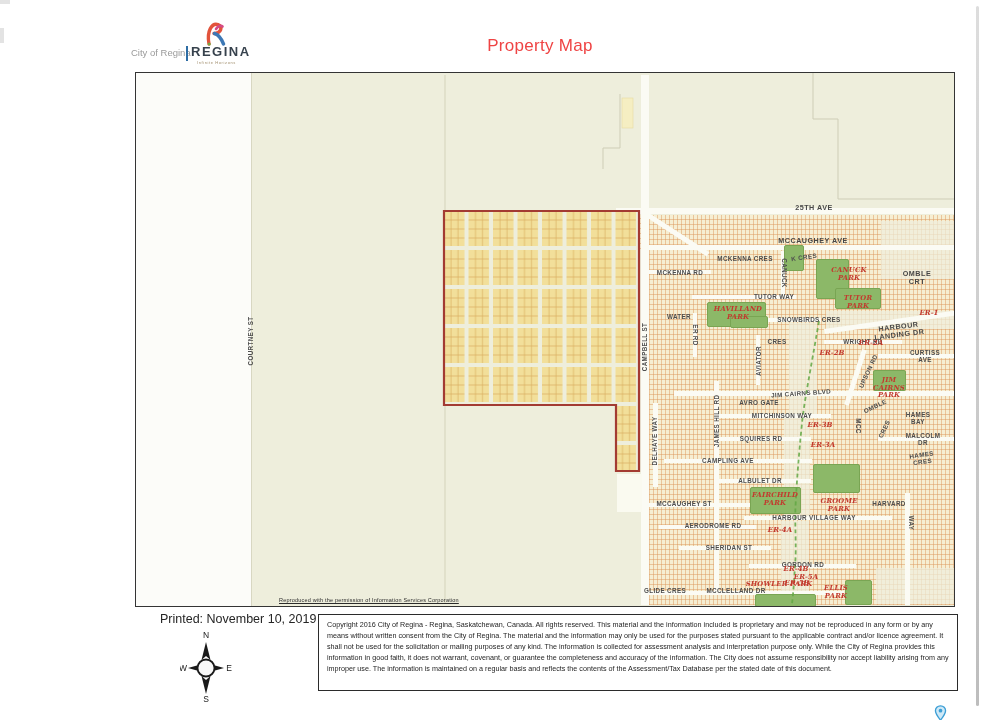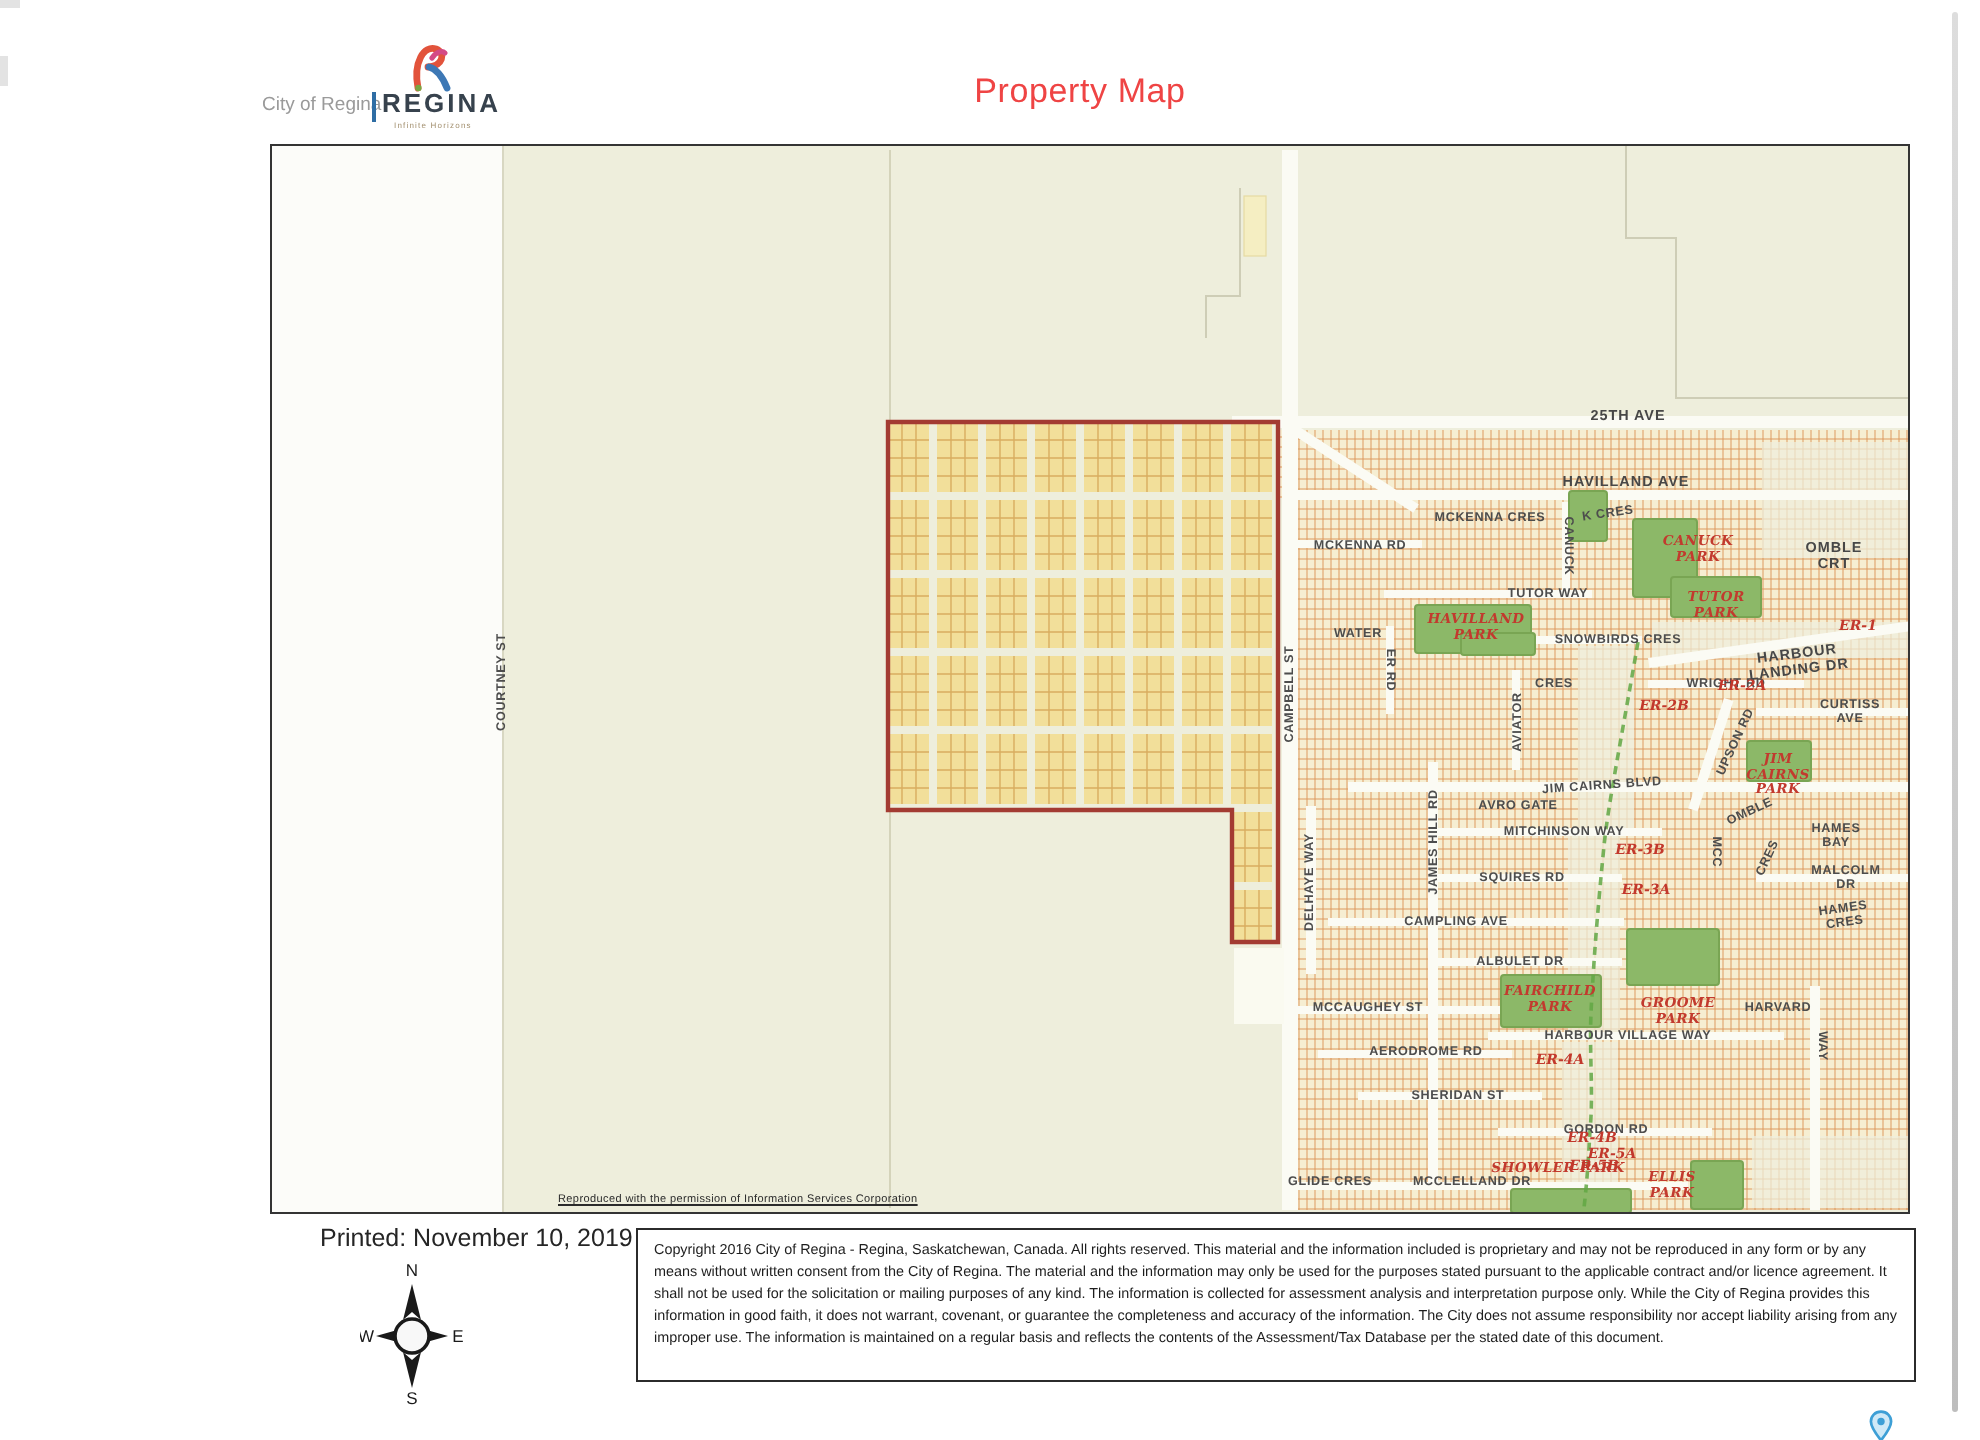--- a/index.html
+++ b/index.html
@@ -132,21 +132,21 @@
     <path d="M677 0 V46 H702 V126 H818" stroke="#cecdb6" stroke-width="1" fill="none"></path>
     <rect x="486" y="25" width="11" height="30" fill="#f5eec2" stroke="#e6dba2" stroke-width="0.6"></rect>
     <rect x="481" y="401" width="25" height="38" fill="#fafaf0"></rect>
     <path d="M683 248 C674 300 668 330 666 350 C663 380 661 405 660 425 C658 450 661 472 659 492 C658 512 657 522 656 531" stroke="#61a744" stroke-width="1.8" fill="none" stroke-dasharray="4 3" opacity="0.85"></path>
     <path d="M308 138 H503 V398 H480 V332 H308 Z" fill="url(#lots)" stroke="#a33b32" stroke-width="2.2"></path>
   </svg>
 
   <div id="map-labels">
       <span class="lbl s" style="left: 115px; top: 268px; transform: translate(-50%, -50%) rotate(-90deg);">COURTNEY ST</span>
       <span class="lbl slg" style="left: 678px; top: 135px; transform: translate(-50%, -50%) rotate(0deg);">25TH AVE</span>
-      <span class="lbl slg" style="left: 677px; top: 168px; transform: translate(-50%, -50%) rotate(0deg);">HAVILLAND AVE</span>
+      <span class="lbl slg" style="left: 677px; top: 168px; transform: translate(-50%, -50%) rotate(0deg);">MCCAUGHEY AVE</span>
       <span class="lbl s" style="left: 609px; top: 186px; transform: translate(-50%, -50%) rotate(0deg);">MCKENNA CRES</span>
       <span class="lbl s" style="left: 668px; top: 184px; transform: translate(-50%, -50%) rotate(-8deg);">K CRES</span>
       <span class="lbl s" style="left: 648px; top: 200px; transform: translate(-50%, -50%) rotate(90deg);">CANUCK</span>
       <span class="lbl s" style="left: 544px; top: 200px; transform: translate(-50%, -50%) rotate(0deg);">MCKENNA RD</span>
       <span class="lbl slg" style="left: 781px; top: 205px; transform: translate(-50%, -50%) rotate(0deg);">OMBLE CRT</span>
       <span class="lbl s" style="left: 638px; top: 224px; transform: translate(-50%, -50%) rotate(0deg);">TUTOR WAY</span>
       <span class="lbl s" style="left: 543px; top: 244px; transform: translate(-50%, -50%) rotate(0deg);">WATER</span>
       <span class="lbl s" style="left: 559px; top: 262px; transform: translate(-50%, -50%) rotate(90deg);">ER RD</span>
       <span class="lbl s" style="left: 673px; top: 247px; transform: translate(-50%, -50%) rotate(0deg);">SNOWBIRDS CRES</span>
       <span class="lbl slg" style="left: 763px; top: 258px; transform: translate(-50%, -50%) rotate(-7deg);">HARBOUR LANDING DR</span>

